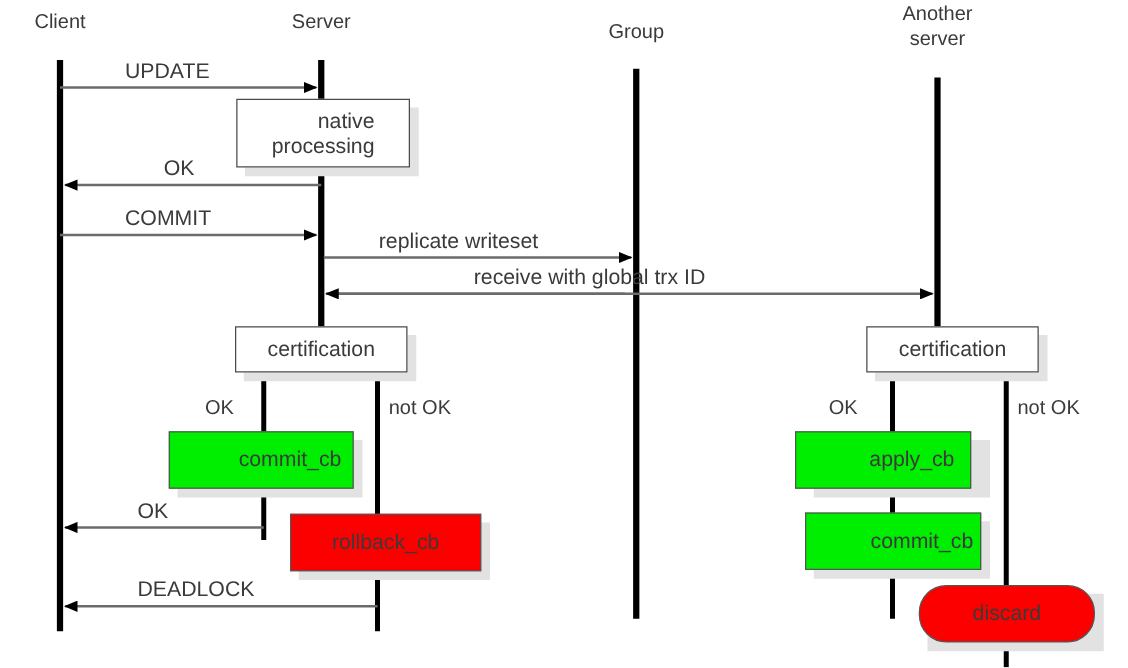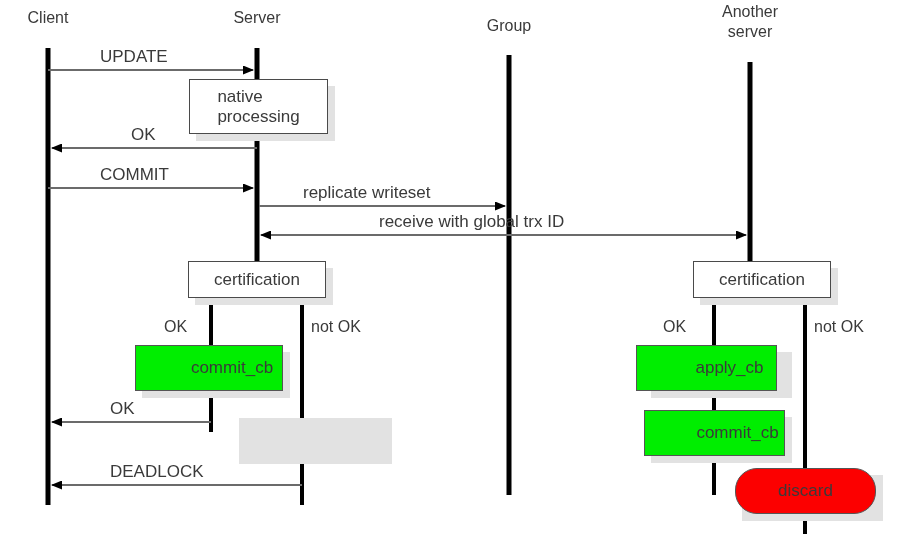--- a/index.html
+++ b/index.html
@@ -45,21 +45,21 @@
     line-height: 18px;
     white-space: nowrap;
     font-family: "Liberation Sans", sans-serif;
   }
   .act-box {
     position: absolute;
     box-sizing: border-box;
     display: flex;
     align-items: center;
     justify-content: center;
-    text-align: left;
+    text-align: right;
     color: #3a3a3a;
     font-size: 17px;
     line-height: 20px;
     white-space: pre-line;
     font-family: "Liberation Sans", sans-serif;
   }
   .act-shadow {
     position: absolute;
     background: #e2e2e2;
   }
@@ -160,20 +160,21 @@
   <div class="act-box box-plain" style="left:189px; top:79px; width:139px; height:55px;">native
 processing</div>
 
   <div class="act-shadow" style="left:195px; top:268px; width:138px; height:37px;"></div>
   <div class="act-box box-plain" style="left:188px; top:261px; width:138px; height:37px;">certification</div>
 
   <div class="act-shadow" style="left:142px; top:352px; width:148px; height:46px;"></div>
   <div class="act-box box-green" style="left:135px; top:345px; width:148px; height:46px;">commit_cb</div>
 
   <div class="act-shadow" style="left:239px; top:418px; width:153px; height:46px;"></div>
+  <div class="act-box box-red" style="left:232px; top:411px; width:153px; height:46px;">rollback_cb</div>
 
   <div class="act-shadow" style="left:700px; top:268px; width:138px; height:37px;"></div>
   <div class="act-box box-plain" style="left:693px; top:261px; width:138px; height:37px;">certification</div>
 
   <div class="act-shadow" style="left:651px; top:352px; width:141px; height:46px;"></div>
   <div class="act-box box-green" style="left:636px; top:345px; width:141px; height:46px;">apply_cb</div>
 
   <div class="act-shadow" style="left:651px; top:417px; width:141px; height:46px;"></div>
   <div class="act-box box-green" style="left:644px; top:410px; width:141px; height:46px;">commit_cb</div>
 

